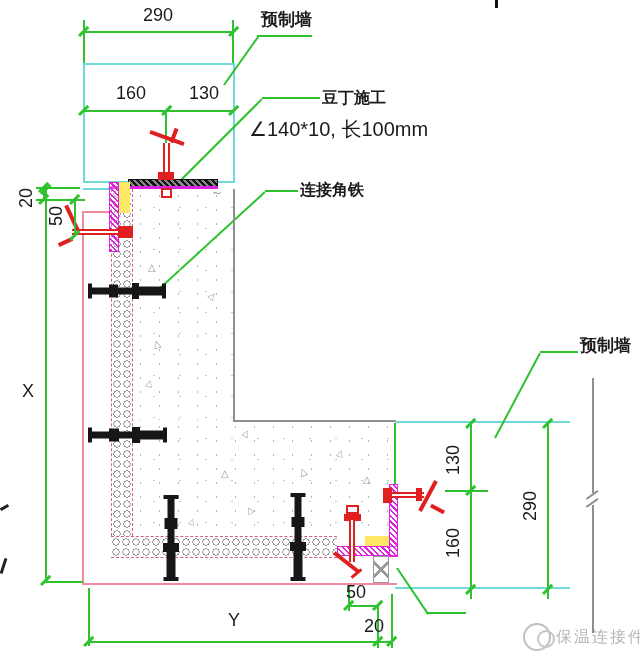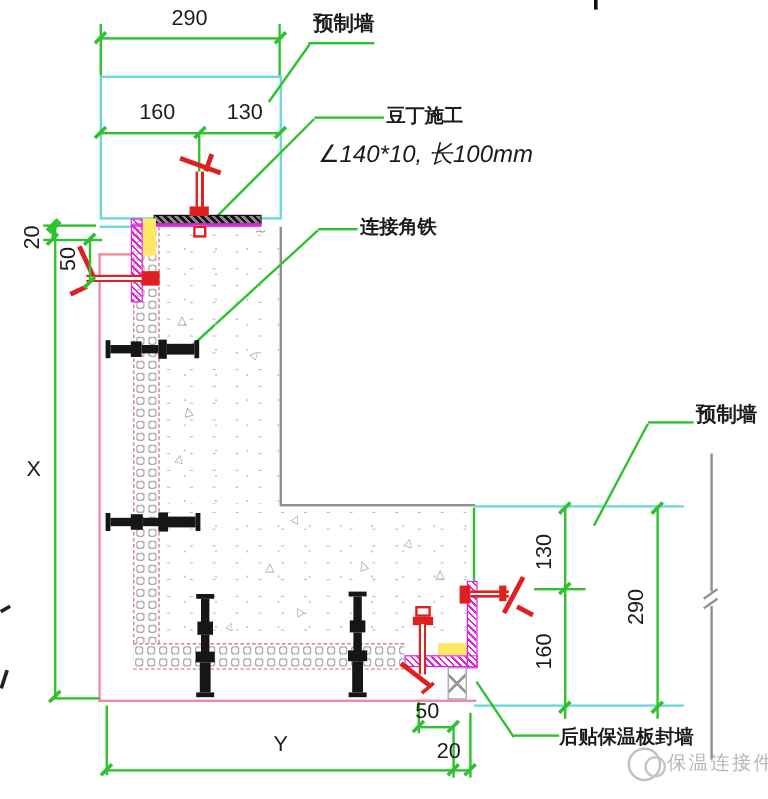--- a/index.html
+++ b/index.html
@@ -83,21 +83,21 @@
   <i class="g tk" style="left:160px;top:109px;"></i>
   <i class="g tk" style="left:227px;top:109px;"></i>
   <span class="t dim" style="left:107px;top:84px;width:48px;text-align:center;">160</span>
   <span class="t dim" style="left:180px;top:84px;width:48px;text-align:center;">130</span>
 
   <span class="t b" style="left:261px;top:11px;font-size:17px;">预制墙</span>
   <i class="g hl" style="left:257px;top:35px;width:55px;"></i>
   <i class="g ld" style="left:224px;top:84px;width:59px;transform:rotate(-54.7deg);"></i>
 
   <span class="t b" style="left:322px;top:89px;font-size:16px;">豆丁施工</span>
-  <span class="t" style="left:265px;top:118px;font-size:20px;font-style:italic;">∠140*10, 长100mm</span>
+  <span class="t" style="left:249px;top:118px;font-size:20px;">∠140*10, 长100mm</span>
   <i class="g hl" style="left:262px;top:97px;width:58px;"></i>
   <i class="g ld" style="left:177px;top:183px;width:120px;transform:rotate(-45deg);"></i>
 
   <span class="t b" style="left:300px;top:181px;font-size:16px;">连接角铁</span>
   <i class="g hl" style="left:265px;top:190px;width:33px;"></i>
   <i class="g ld" style="left:158px;top:289px;width:145px;transform:rotate(-42.5deg);"></i>
 
   <i class="g conc" style="left:131px;top:189px;width:102px;height:231px;"></i>
   <i class="g conc" style="left:131px;top:420px;width:265px;height:116px;"></i>
   <i class="g gryl" style="left:233px;top:189px;width:1.5px;height:231px;"></i>
@@ -247,21 +247,20 @@
   <i class="g tk" style="left:342px;top:604px;"></i>
   <i class="g tk" style="left:371px;top:604px;"></i>
   <span class="t dim" style="left:346px;top:583px;">50</span>
   <i class="g hl" style="left:88px;top:641px;width:303px;"></i>
   <i class="g tk" style="left:82px;top:640px;"></i>
   <i class="g tk" style="left:371px;top:640px;"></i>
   <i class="g tk" style="left:385px;top:640px;"></i>
   <span class="t dim" style="left:219px;top:611px;width:30px;text-align:center;">Y</span>
   <span class="t dim" style="left:364px;top:617px;">20</span>
 
-  <span class="t b" style="left:466px;top:606px;font-size:16px;">后贴保温板封墙</span>
   <i class="g hl" style="left:428px;top:612px;width:38px;"></i>
   <i class="g ld" style="left:397px;top:567px;width:56px;transform:rotate(56deg);"></i>
 
   <i class="g" style="left:495px;top:0;width:3px;height:8px;background:#111;"></i>
 
   <i class="g" style="left:523px;top:623px;width:24px;height:24px;border:2px solid #c0c0c0;border-radius:50%;"></i>
   <i class="g" style="left:537px;top:630px;width:14px;height:14px;border:2px solid #c6c6c6;border-radius:50%;"></i>
   <span class="t wm" style="left:556px;top:628px;font-size:16px;letter-spacing:2px;">保温连接件</span>
 
 </div>

